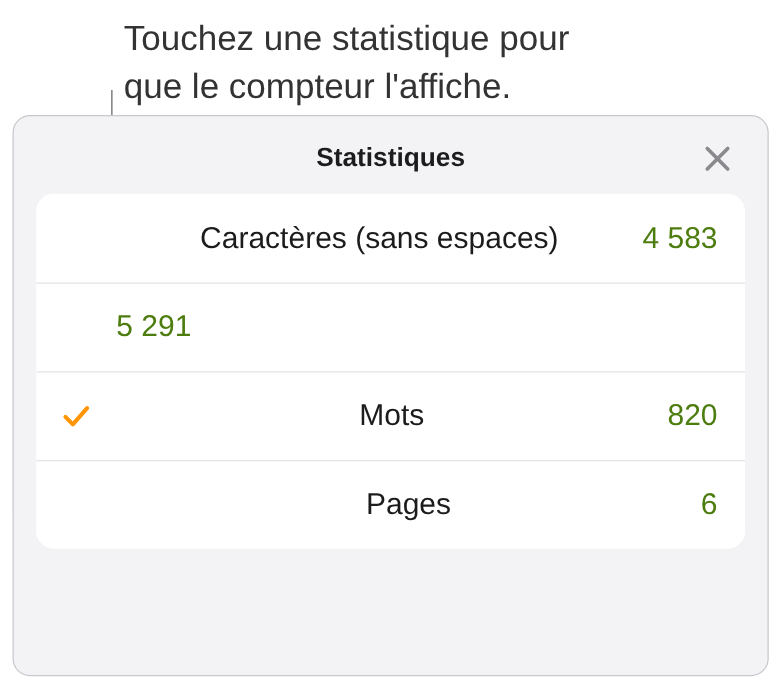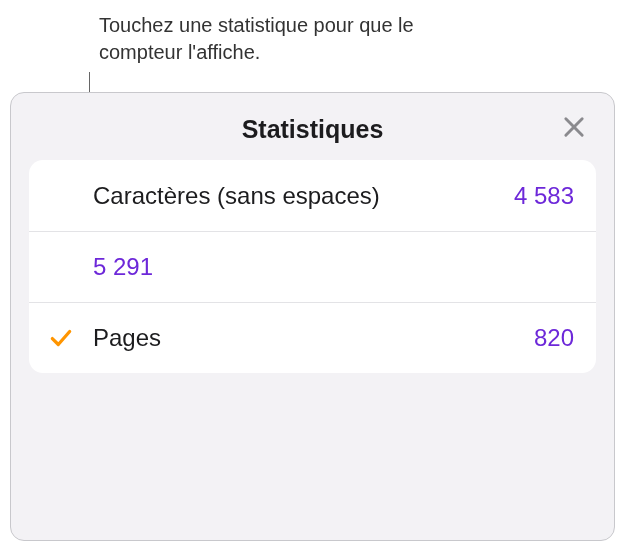--- a/index.html
+++ b/index.html
@@ -11,21 +11,21 @@
       font-family: -apple-system, BlinkMacSystemFont, "Helvetica Neue", Arial, sans-serif;
       background: #fff;
       width: 625px;
       height: 551px;
       position: relative;
     }
     .callout-text {
       position: absolute;
       top: 12px;
       left: 99px;
-      font-size: 20px;
+      font-size: 28px;
       color: #333;
       line-height: 1.35;
       max-width: 400px;
     }
     .callout-line {
       position: absolute;
       top: 72px;
       left: 89px;
       width: 1px;
       height: 278px;
@@ -49,40 +49,41 @@
       border: 1.5px solid #c8c8cc;
       border-radius: 14px;
       padding: 16px 18px 18px 18px;
     }
     .panel-header {
       position: relative;
       text-align: center;
       padding: 6px 0 16px 0;
     }
     .panel-title {
-      font-size: 25px;
+      font-size: 21px;
       font-weight: 600;
       color: #1c1c1e;
     }
     .close-btn {
       position: absolute;
       right: 8px;
       top: 4px;
       width: 28px;
       height: 28px;
       cursor: pointer;
     }
     .close-btn svg {
       width: 100%;
       height: 100%;
     }
     .list {
       background: #fff;
       border-radius: 14px;
       overflow: hidden;
+      text-align: center;
     }
     .list-row {
       display: flex;
       align-items: center;
       padding: 0 22px 0 0;
       height: 71px;
       border-top: 1px solid #e3e3e6;
       cursor: pointer;
     }
     .list-row:first-child {
@@ -104,21 +105,21 @@
       display: block;
     }
     .row-label {
       flex: 1;
       font-size: 24px;
       color: #1c1c1e;
       font-weight: 400;
     }
     .row-value {
       font-size: 24px;
-      color: #6d28d9;
+      color: #4d7c0f;
       font-weight: 400;
       font-variant-numeric: tabular-nums;
     }
   </style>
 </head>
 <body>
 
 <div class="callout-text">Touchez une statistique pour que le compteur l'affiche.</div>
 <div class="callout-line"></div>
 <div class="callout-hline"></div>
@@ -147,20 +148,25 @@
     </div>
 
     <div class="list-row">
       <div class="check-slot">
         <span class="checkmark">
           <svg viewBox="0 0 24 24">
             <path d="M4 12.5 L9.5 18 L20 6" stroke="#ff9500" stroke-width="3" stroke-linecap="round" stroke-linejoin="round" fill="none"></path>
           </svg>
         </span>
       </div>
-      <div class="row-label">Pages</div>
+      <div class="row-label">Mots</div>
       <div class="row-value">820</div>
     </div>
 
 
+    <div class="list-row">
+      <div class="check-slot"></div>
+      <div class="row-label">Pages</div>
+      <div class="row-value">6</div>
+    </div>
 
   </div>
 </div>
 
 </body></html>

